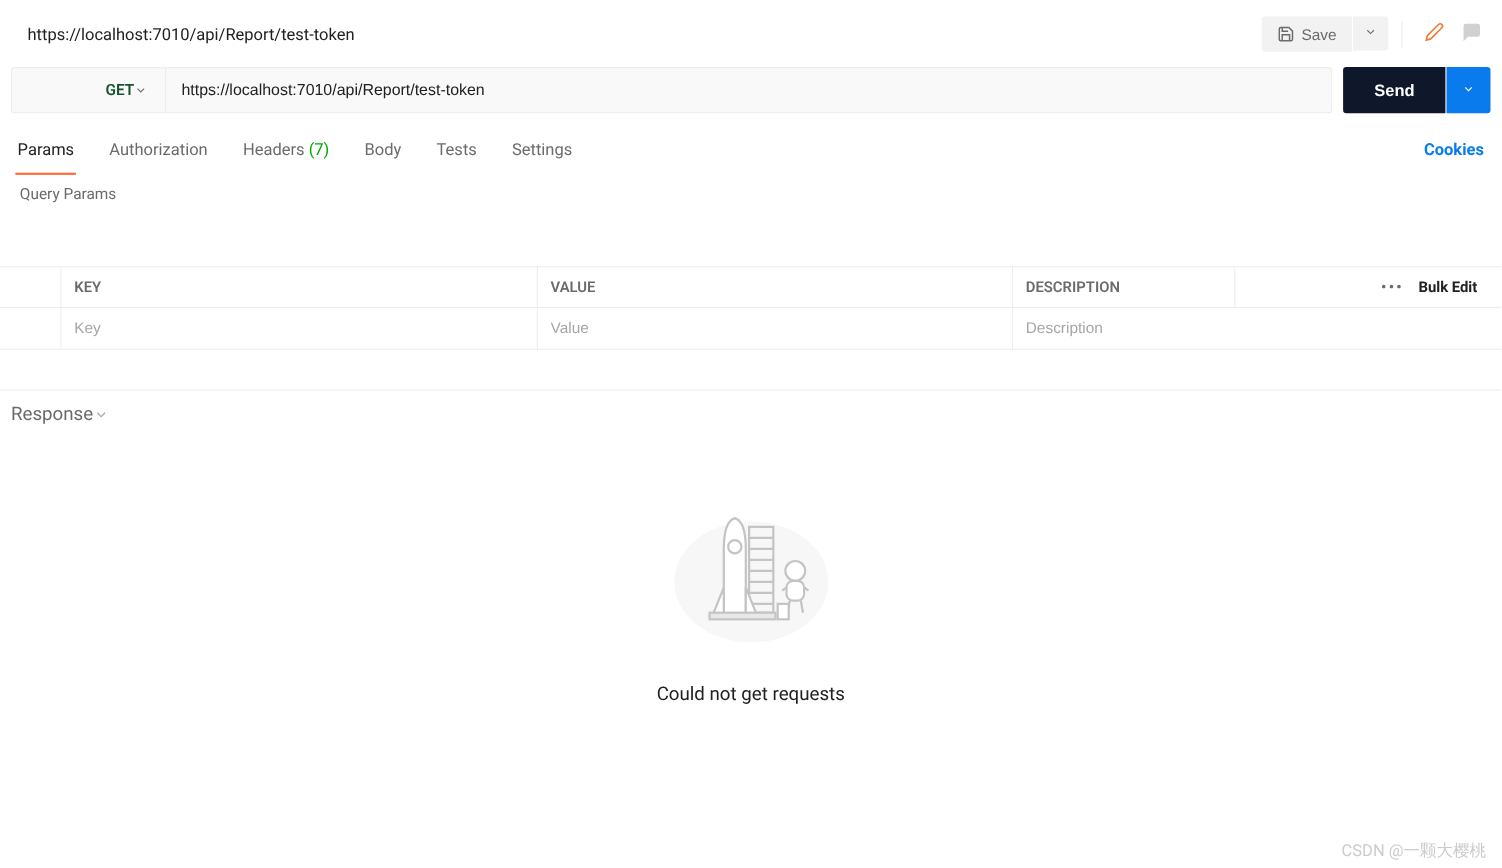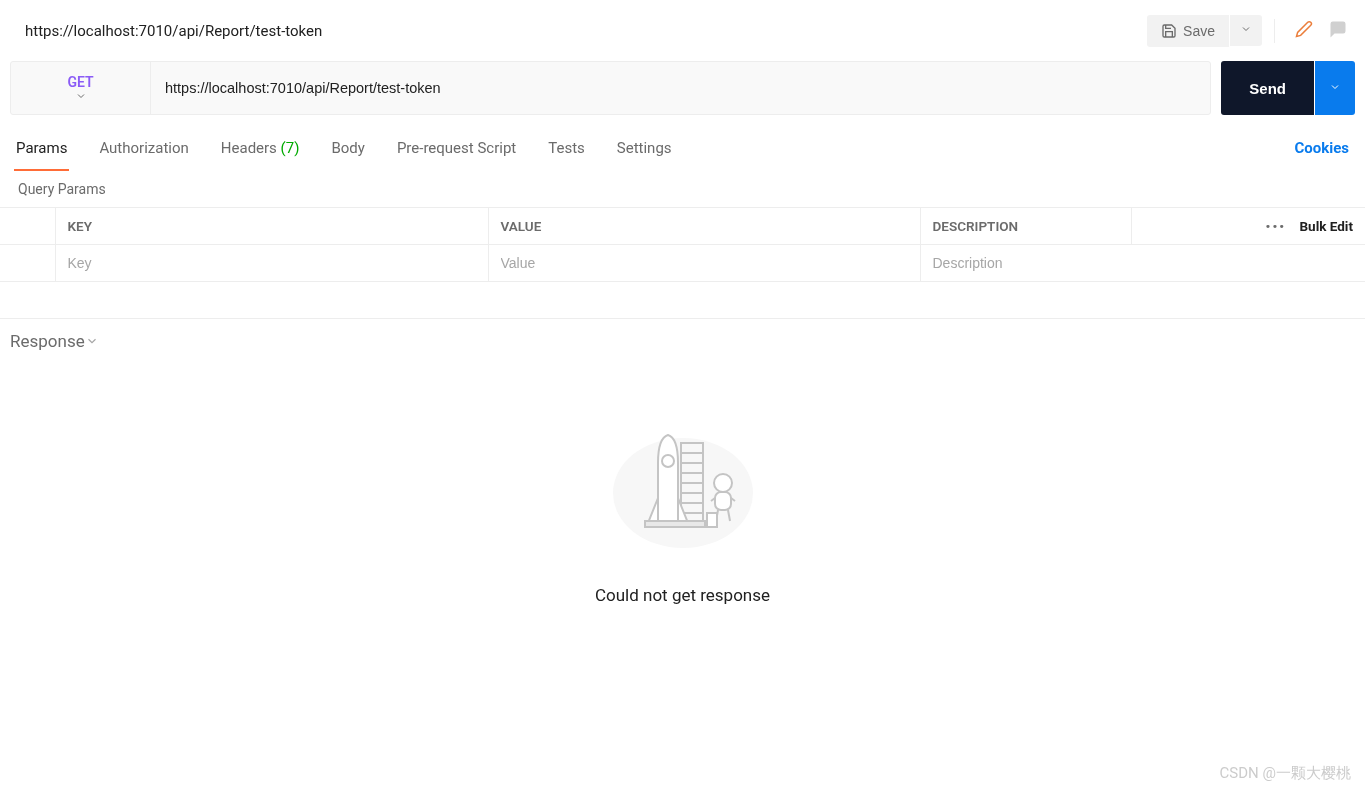--- a/index.html
+++ b/index.html
@@ -10,41 +10,41 @@
     .top-actions { display: flex; align-items: center; gap: 0; }
     .save-btn { display: flex; align-items: center; gap: 6px; background: #f2f2f2; border: none; border-radius: 3px 0 0 3px; padding: 8px 14px; font-size: 14px; color: #6b6b6b; cursor: pointer; justify-content: flex-end; }
     .save-chevron { background: #f2f2f2; border: none; border-radius: 0 3px 3px 0; padding: 8px 10px; cursor: pointer; margin-left: 1px; color: #6b6b6b; }
     .divider-vert { width: 1px; height: 24px; background: #ededed; margin: 0 12px; }
     .icon-btn { background: transparent; border: none; padding: 8px; cursor: pointer; color: #a6a6a6; border-radius: 3px; }
     .icon-btn.edit svg { stroke: #eb7e3b; }
     .icon-btn.disabled svg { stroke: #d0d0d0; fill: #d0d0d0; }
     
     .request-row { display: flex; gap: 10px; padding: 0 10px 10px; }
     .method-url { display: flex; flex: 1; background: #f9f9f9; border: 1px solid #ededed; border-radius: 3px; }
-    .method-select { display: flex; align-items: center; justify-content: flex-end; width: 140px; padding: 12px 16px; border-right: 1px solid #ededed; font-weight: 600; font-size: 14px; cursor: pointer; color: #8b5cf6; flex-direction: column; }
+    .method-select { display: flex; align-items: center; justify-content: flex-end; width: 140px; padding: 12px 16px; border-right: 1px solid #ededed; font-weight: 600; font-size: 14px; cursor: pointer; color: #14532d; }
     .url-input { flex: 1; border: none; background: transparent; padding: 12px 14px; font-size: 14.5px; color: #212121; outline: none; }
     .send-wrap { display: flex; }
     .send-btn { background: #0f172a; color: #fff; border: none; border-radius: 3px 0 0 3px; padding: 12px 28px; font-size: 15px; font-weight: 600; cursor: pointer; }
     .send-chevron { background: #097bed; border: none; border-radius: 0 3px 3px 0; padding: 12px 14px; cursor: pointer; margin-left: 1px; }
     
     .tabs-row { display: flex; align-items: center; padding: 0 14px; border-bottom: none; gap: 48px; }
     .tabs { display: flex; gap: 28px; flex: 1; }
     .tab { padding: 14px 2px 12px; font-size: 15px; color: #6b6b6b; cursor: pointer; border-bottom: 2px solid transparent; }
     .tab.active { color: #212121; border-bottom-color: #ff6c37; }
     .tab .count { color: #0a0; }
     .cookies-link { color: #097bed; font-size: 15px; font-weight: 700; cursor: pointer; padding-right: 2px; }
     
     .section-label { padding: 10px 18px; font-size: 14px; color: #6b6b6b; }
     
-    .params-table { width: 100%; border-collapse: collapse; }
+    .params-table { width: 100%; border-collapse: collapse; margin-top: 47px; }
     .params-table th, .params-table td { border: 1px solid #ededed; padding: 10px 12px; font-size: 13.5px; text-align: left; font-weight: 600; color: #6b6b6b; }
     .params-table th:first-child, .params-table td:first-child { width: 55px; border-left: none; }
     .params-table th:nth-child(2), .params-table td:nth-child(2) { width: 433px; }
     .params-table th:nth-child(3), .params-table td:nth-child(3) { width: 432px; }
-    .params-table th:last-child, .params-table td:last-child { border-right: none; text-align: right; padding-right: 12px; white-space: nowrap; }
+    .params-table th:last-child, .params-table td:last-child { border-right: none; text-align: right; padding-right: 22px; white-space: nowrap; }
     .params-table input { border: none; background: transparent; width: 100%; font-size: 14px; outline: none; color: #212121; font-weight: 400; }
     .params-table input::placeholder { color: #a6a6a6; }
     .dots-icon { display: inline-block; letter-spacing: 2px; cursor: pointer; padding: 0 10px; font-weight: 700; }
     .bulk-edit { font-weight: 700; color: #212121; cursor: pointer; }
     
     .response-hdr { display: flex; align-items: center; justify-content: flex-start; padding: 12px 10px; border-top: 1px solid #ededed; margin-top: 36px; }
     .response-hdr .label { font-size: 17px; color: #6b6b6b; }
     
     .response-body { text-align: center; padding: 50px 20px 40px; }
     .illustration { width: 160px; height: 140px; margin: 0 auto 32px; }
@@ -108,21 +108,20 @@
     </button>
   </div>
 </div>
 
 <div class="tabs-row">
   <div class="tabs">
     <div class="tab active"><span>Params</span></div>
     <div class="tab"><span>Authorization</span></div>
     <div class="tab"><span>Headers</span> <span class="count">(7)</span></div>
     <div class="tab"><span>Body</span></div>
-    <div class="tab"><span>Pre-request Script</span></div>
     <div class="tab"><span>Tests</span></div>
     <div class="tab"><span>Settings</span></div>
   </div>
   <div class="cookies-link">Cookies</div>
 </div>
 
 <div class="section-label">Query Params</div>
 
 <table class="params-table">
   <tbody>
@@ -173,16 +172,16 @@
         <circle cx="120" cy="70" r="9" fill="#fff"></circle>
         <rect x="112" y="79" width="16" height="18" rx="6" fill="#fff"></rect>
         <line x1="108" y1="88" x2="112" y2="85"></line>
           <line x1="128" y1="85" x2="132" y2="88"></line>
         <line x1="115" y1="97" x2="113" y2="108"></line>
           <line x1="125" y1="97" x2="127" y2="108"></line>
         <rect x="104" y="100" width="10" height="14" fill="#fff"></rect>
       </g>
     </svg>
   </div>
-  <div class="no-response-text">Could not get response</div>
+  <div class="no-response-text">Could not get requests</div>
 </div>
 
 <div class="watermark">CSDN @一颗大樱桃</div>
 
 </body></html>

